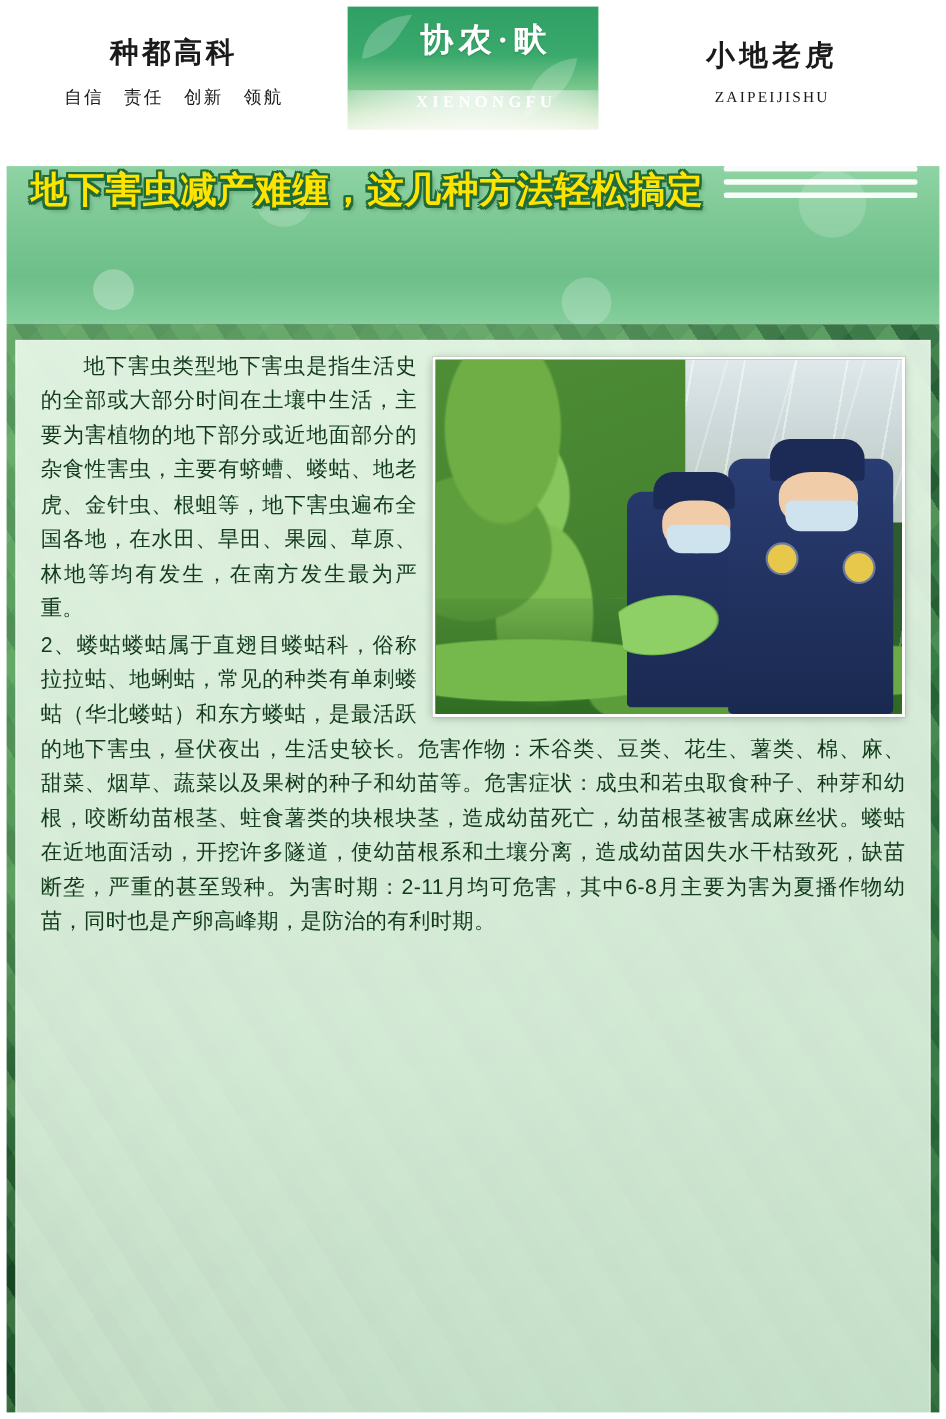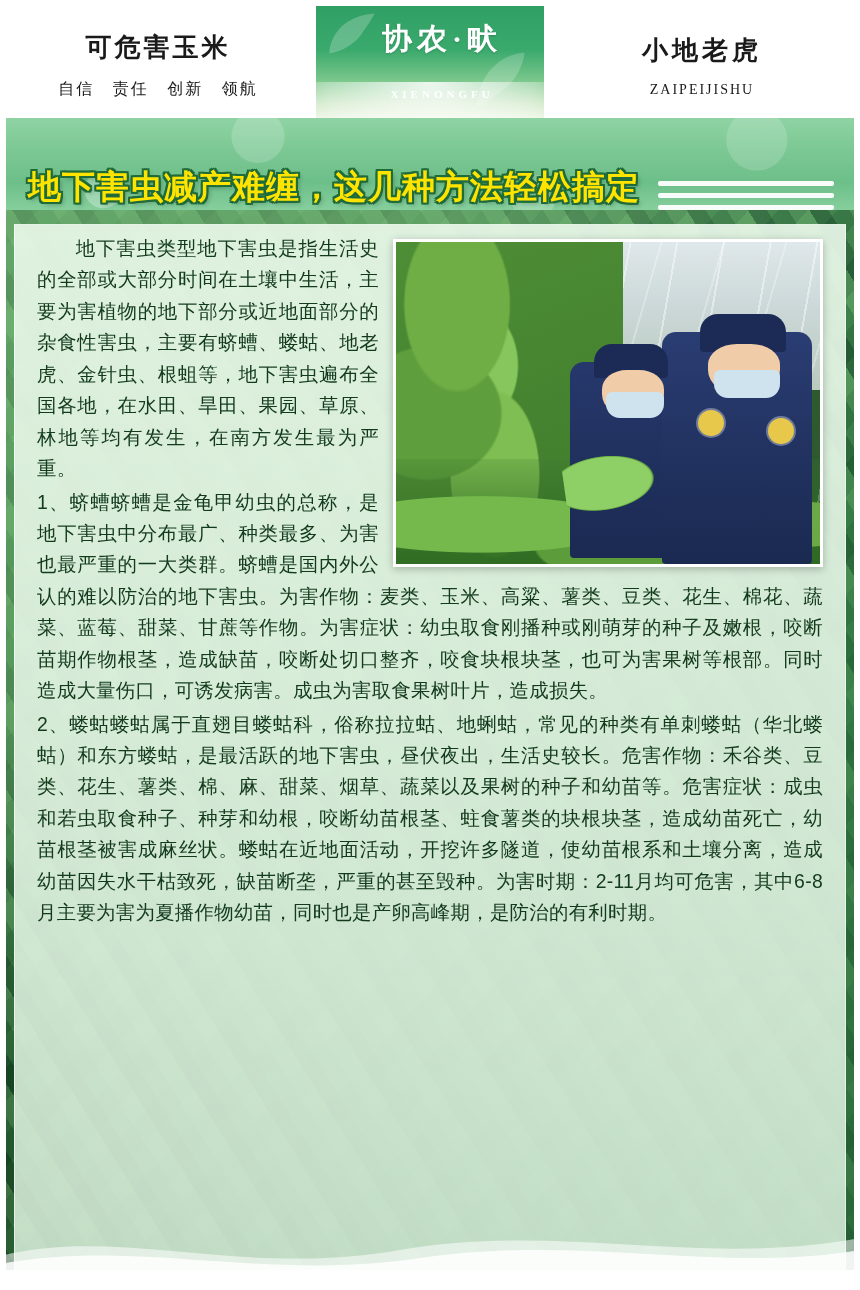--- a/index.html
+++ b/index.html
@@ -91,39 +91,40 @@
     font-size: 30px;
     font-weight: bold;
     color: #ffffff;
     letter-spacing: 5px;
     text-shadow: 0 1px 2px rgba(0,0,0,0.18);
   }
   .logo-en {
     position: relative; z-index: 2;
     margin-top: 28px;
     font-family: "Liberation Serif", "DejaVu Serif", serif;
-    font-size: 11px;
+    font-size: 15px;
     font-weight: bold;
     color: #ffffff;
     letter-spacing: 4px;
   }
   .logo-leaf {
     position: absolute;
     z-index: 1;
     opacity: 0.45;
   }
 
   
   .title-band {
     position: relative;
-    height: 92px;
+    height: 144px;
     background: linear-gradient(180deg,#8fd3a4 0%, #7cc894 35%, #6dbf8a 70%, #86cf9d 100%);
     overflow: hidden;
     display: flex;
-    align-items: flex-end;
+    align-items: flex-start;
+    margin-top: 33px;
   }
   .band-bubbles {
     position: absolute; inset: 0;
     background:
       radial-gradient(circle at 12% 78%, rgba(255,255,255,0.28) 0 18px, rgba(255,255,255,0) 19px),
       radial-gradient(circle at 30% 20%, rgba(255,255,255,0.18) 0 26px, rgba(255,255,255,0) 27px),
       radial-gradient(circle at 62% 86%, rgba(255,255,255,0.2) 0 22px, rgba(255,255,255,0) 23px),
       radial-gradient(circle at 88% 24%, rgba(255,255,255,0.16) 0 30px, rgba(255,255,255,0) 31px);
   }
   .title-text {
@@ -313,21 +314,21 @@
   }
 </style>
 </head>
 <body>
 
 <div class="poster">
 
   <div class="header">
 
     <div class="header-side">
-      <div class="brand-cn">可危害玉米</div>
+      <div class="brand-cn">种都高科</div>
       <div class="brand-slogan">
         <span>自信</span>
         <span>责任</span>
         <span>创新</span>
         <span>领航</span>
       </div>
     </div>
 
     <div class="logo-box">
       <svg class="logo-leaf" style="left:6px;top:8px;width:58px;height:58px" viewBox="0 0 64 64">
@@ -374,21 +375,20 @@
         <div class="ph-face back"></div>
         <div class="ph-face front"></div>
         <div class="ph-mask back"></div>
         <div class="ph-mask front"></div>
         <div class="ph-badge b1"></div>
         <div class="ph-badge b2"></div>
         <div class="ph-leafhand"></div>
       </div>
 
       <p class="para indent">地下害虫类型地下害虫是指生活史的全部或大部分时间在土壤中生活，主要为害植物的地下部分或近地面部分的杂食性害虫，主要有蛴螬、蝼蛄、地老虎、金针虫、根蛆等，地下害虫遍布全国各地，在水田、旱田、果园、草原、林地等均有发生，在南方发生最为严重。</p>
-      <p class="para">1、蛴螬蛴螬是金龟甲幼虫的总称，是地下害虫中分布最广、种类最多、为害也最严重的一大类群。蛴螬是国内外公认的难以防治的地下害虫。为害作物：麦类、玉米、高粱、薯类、豆类、花生、棉花、蔬菜、蓝莓、甜菜、甘蔗等作物。为害症状：幼虫取食刚播种或刚萌芽的种子及嫩根，咬断苗期作物根茎，造成缺苗，咬断处切口整齐，咬食块根块茎，也可为害果树等根部。同时造成大量伤口，可诱发病害。成虫为害取食果树叶片，造成损失。</p>
       <p class="para">2、蝼蛄蝼蛄属于直翅目蝼蛄科，俗称拉拉蛄、地蜊蛄，常见的种类有单刺蝼蛄（华北蝼蛄）和东方蝼蛄，是最活跃的地下害虫，昼伏夜出，生活史较长。危害作物：禾谷类、豆类、花生、薯类、棉、麻、甜菜、烟草、蔬菜以及果树的种子和幼苗等。危害症状：成虫和若虫取食种子、种芽和幼根，咬断幼苗根茎、蛀食薯类的块根块茎，造成幼苗死亡，幼苗根茎被害成麻丝状。蝼蛄在近地面活动，开挖许多隧道，使幼苗根系和土壤分离，造成幼苗因失水干枯致死，缺苗断垄，严重的甚至毁种。为害时期：2-11月均可危害，其中6-8月主要为害为夏播作物幼苗，同时也是产卵高峰期，是防治的有利时期。</p>
     </div>
 
     <div class="footer-wave">
       <svg viewBox="0 0 860 58" preserveAspectRatio="none">
         <path d="M0 44 C 120 14, 240 66, 400 38 C 560 10, 700 56, 860 26 L860 58 L0 58 Z" fill="#ffffff" opacity="0.55"></path>
         <path d="M0 52 C 140 26, 260 70, 420 46 C 580 22, 720 62, 860 38 L860 58 L0 58 Z" fill="#ffffff" opacity="0.85"></path>
       </svg>
     </div>
   </div>

